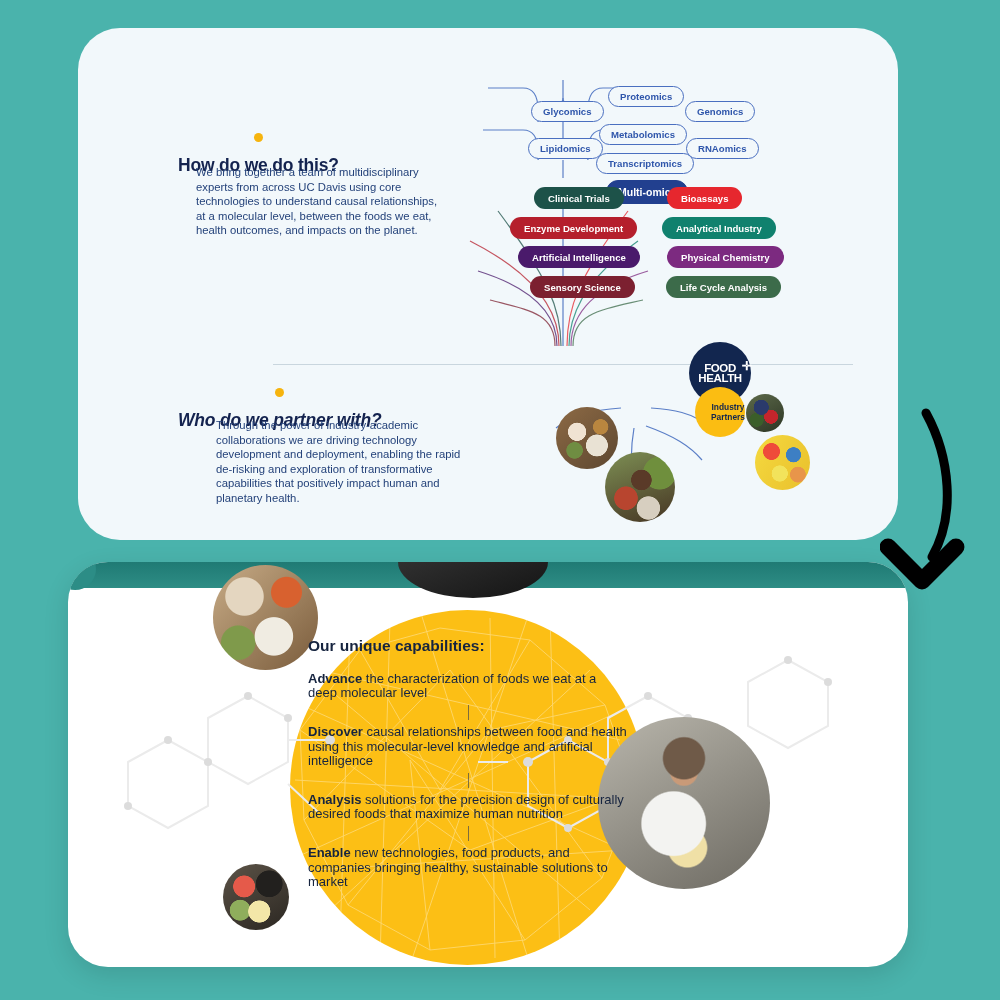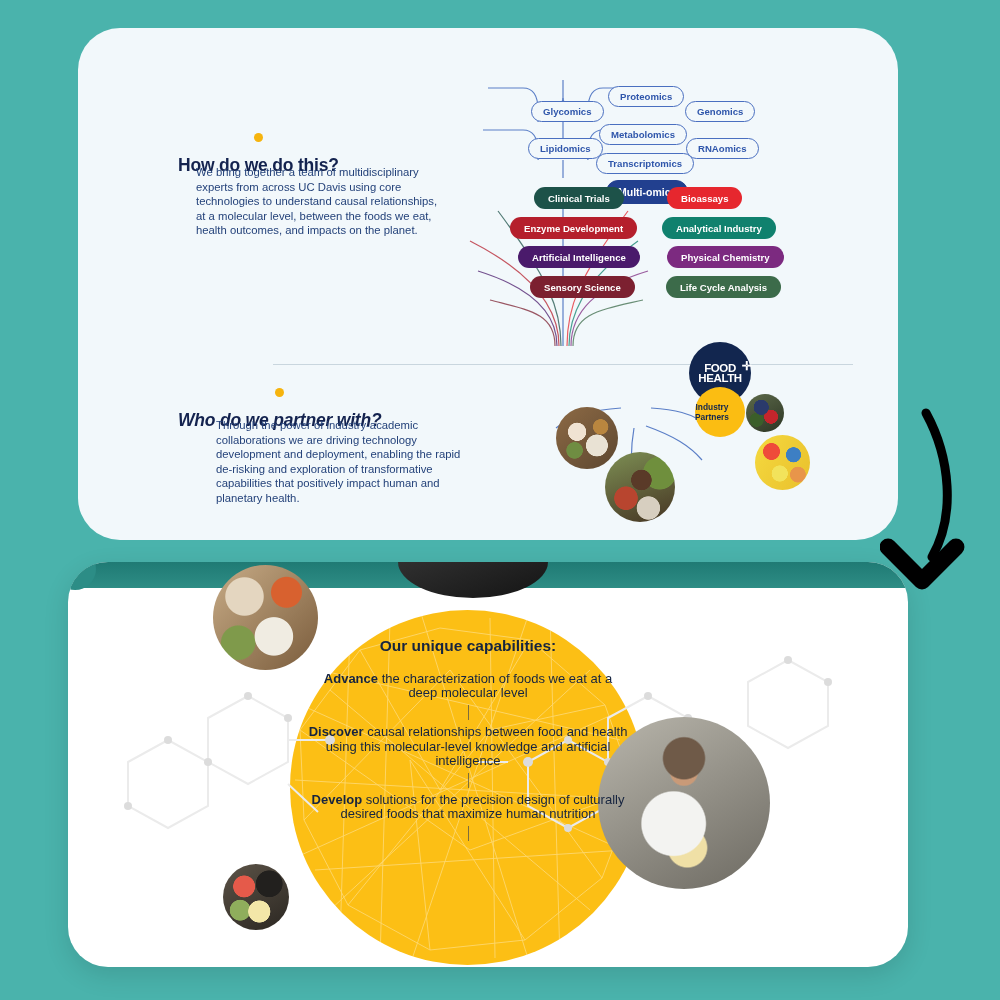--- a/index.html
+++ b/index.html
@@ -82,21 +82,21 @@
   }
   .fh-cross {
     position: absolute; right: -9px; top: -1px;
     width: 9px; height: 9px; color: #fff; font-size: 12px; line-height: 9px;
   }
 
   .ip-circle {
     position: absolute; left: 617px; top: 359px;
     width: 50px; height: 50px; border-radius: 50%;
     background: #fbbd12; z-index: 7;
-    display: flex; align-items: center; justify-content: flex-start;
+    display: flex; align-items: center; justify-content: flex-end;
     text-align: center;
     color: #12264f; font-size: 8.4px; font-weight: bold; line-height: 10px;
   }
 
   .photo {
     position: absolute; border-radius: 50%; overflow: hidden; z-index: 5;
     background-size: cover; background-position: center;
   }
 
   
@@ -113,21 +113,21 @@
     box-shadow: 0 8px 26px rgba(0,0,0,0.12);
   }
   .yellow-ball {
     position: absolute; left: 222px; top: 48px;
     width: 355px; height: 355px; border-radius: 50%;
     background: #fcbf15;
     overflow: hidden;
   }
   .cap-content {
     position: absolute; left: 240px; top: 75px;
-    width: 320px; text-align: center; z-index: 4;
+    width: 320px; text-align: left; z-index: 4;
     color: #16243f;
   }
   .cap-title { font-size: 15.5px; font-weight: bold; margin-bottom: 17px; }
   .cap-item { font-size: 13px; line-height: 14.2px; }
   .cap-item b { font-weight: bold; }
   .cap-sep {
     width: 1px; height: 15px; background: #55524a;
     margin: 5px auto; opacity: .75;
   }
   .teal-band {
@@ -356,20 +356,23 @@
         <b>Advance</b><span> the characterization of foods we eat at a deep molecular level</span>
       </div>
       <div class="cap-sep"></div>
 
       <div class="cap-item">
         <b>Discover</b><span> causal relationships between food and health using this molecular-level knowledge and artificial intelligence</span>
       </div>
       <div class="cap-sep"></div>
 
       <div class="cap-item">
-        <b>Develop</b><span> solutions for the precision design of culturally desired foods that maximize human nutrition</span>
+        <b>Analysis</b><span> solutions for the precision design of culturally desired foods that maximize human nutrition</span>
       </div>
       <div class="cap-sep"></div>
 
+      <div class="cap-item">
+        <b>Enable</b><span> new technologies, food products, and companies bringing healthy, sustainable solutions to market</span>
+      </div>
     </div>
   </div>
 
 </div>
 
 </body></html>

